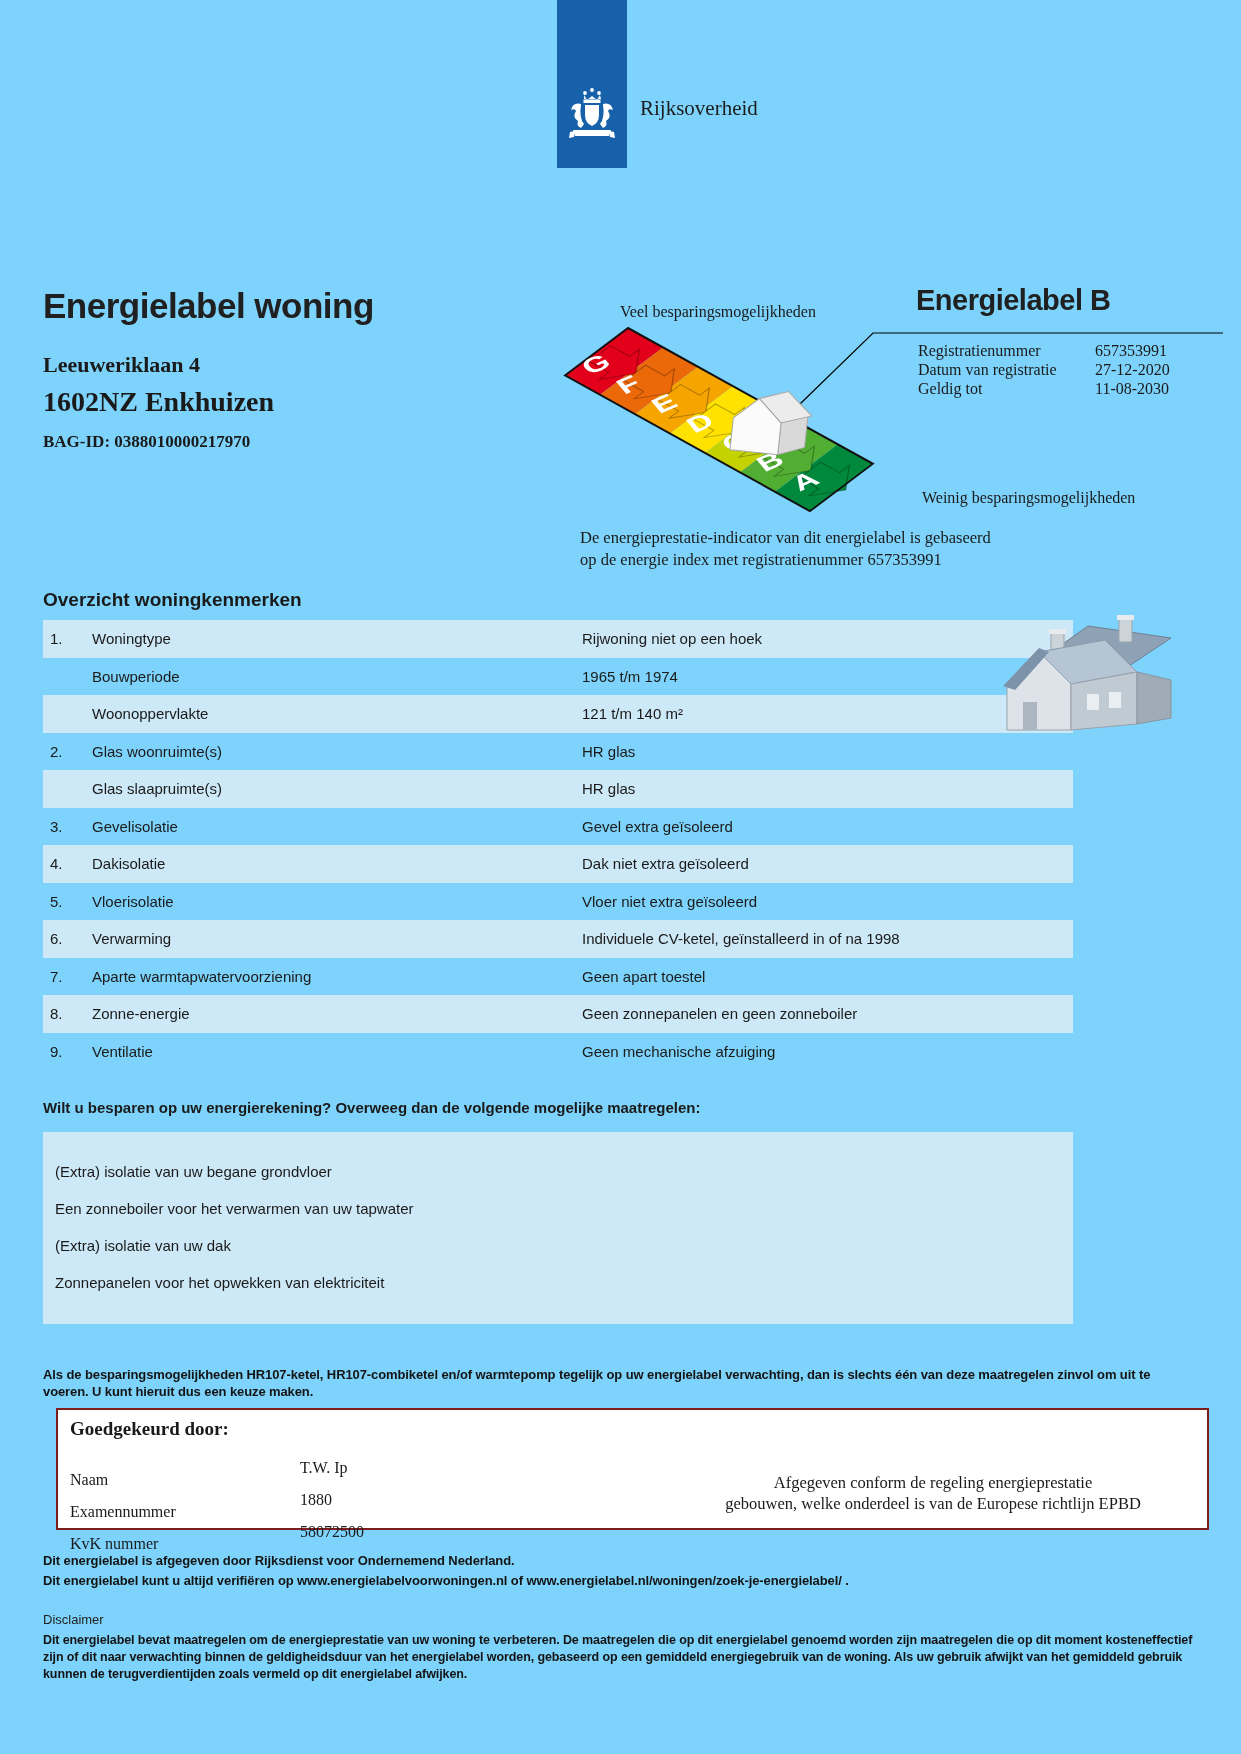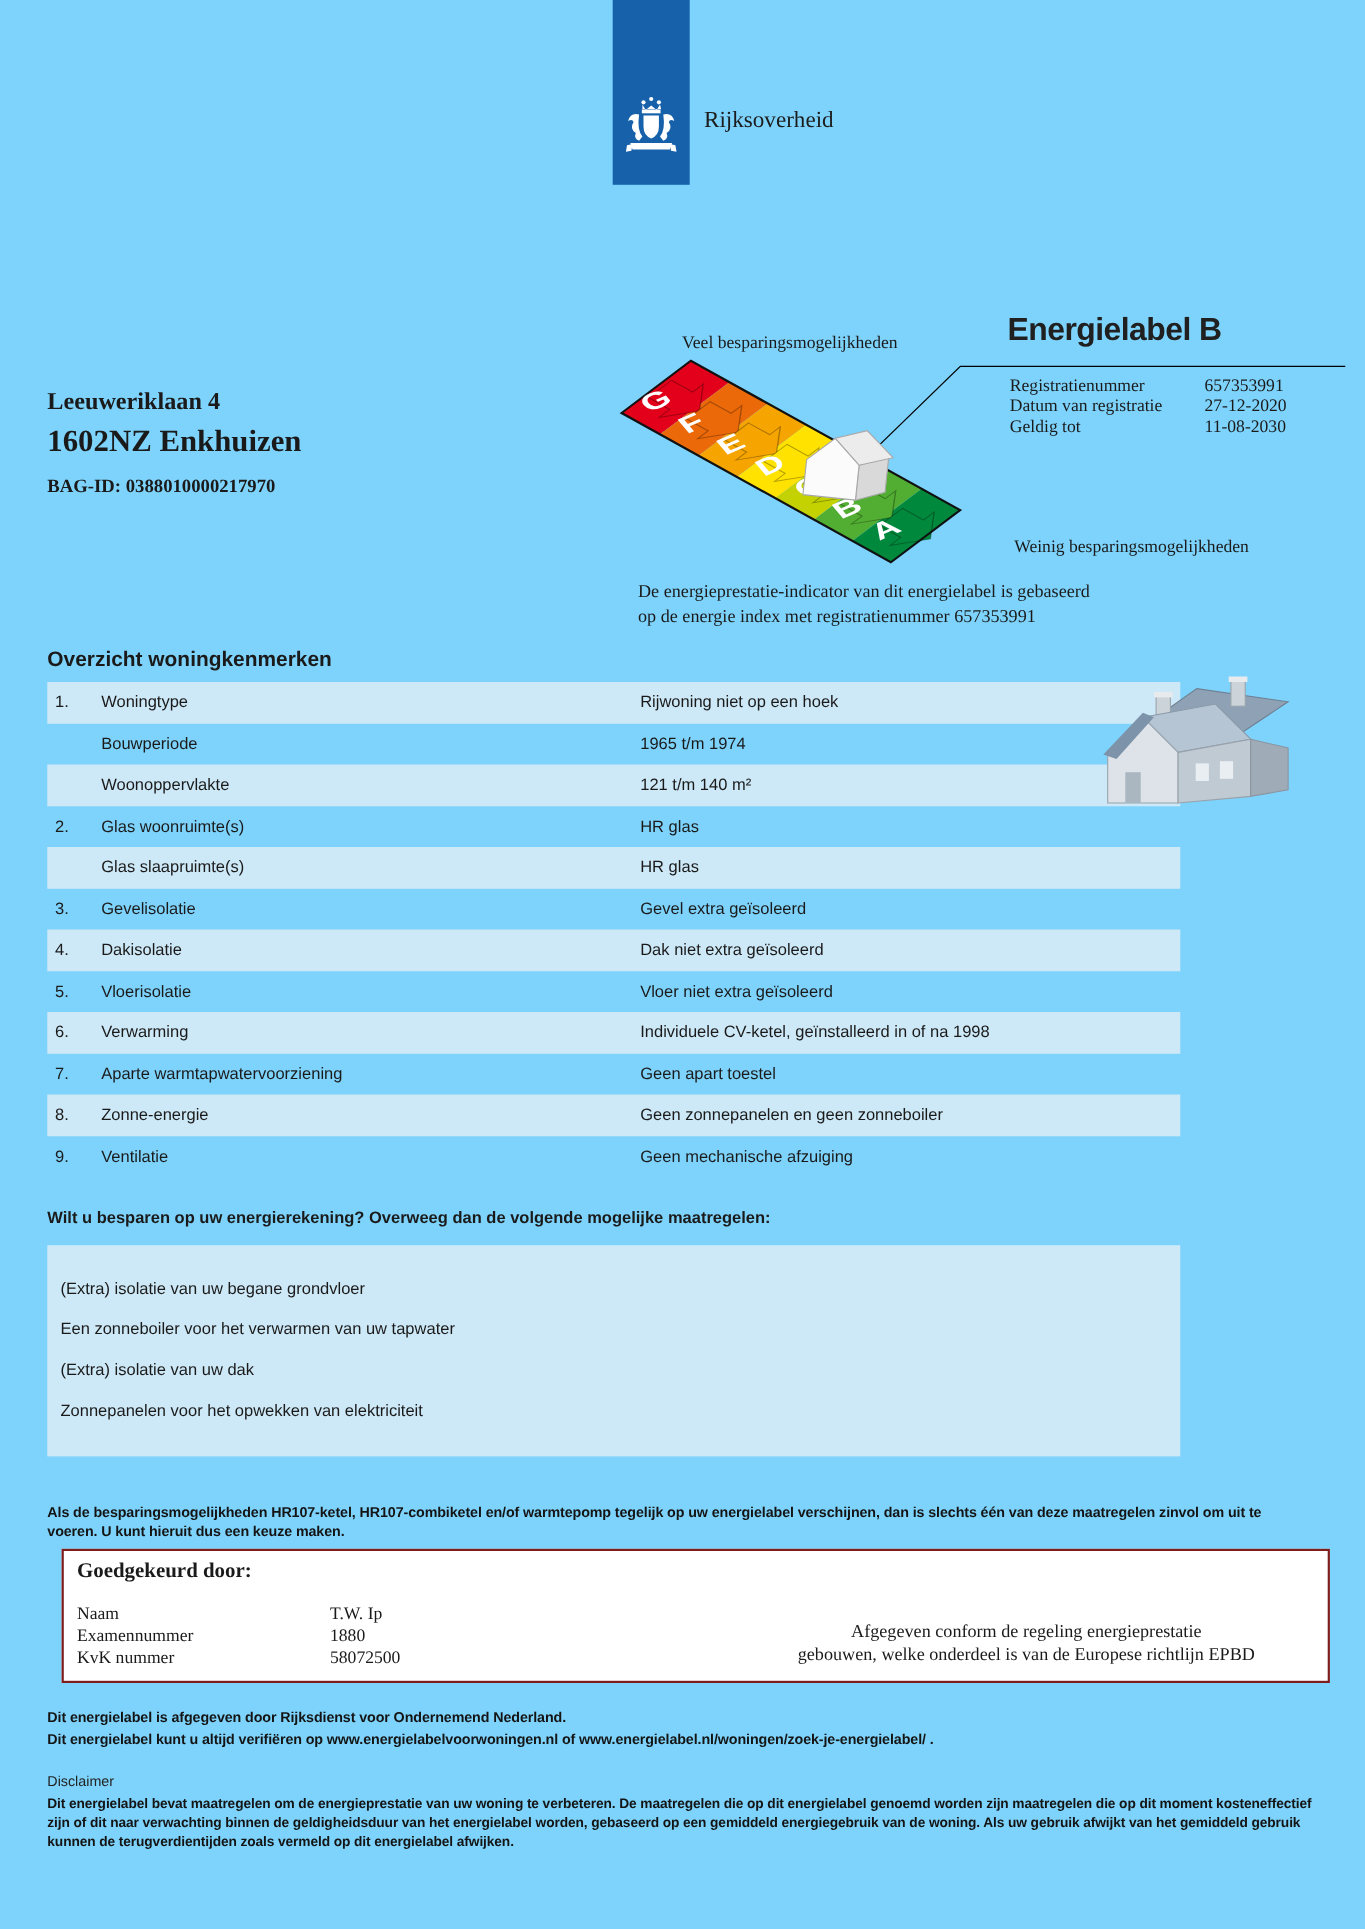--- a/index.html
+++ b/index.html
@@ -41,21 +41,21 @@
   .msbox{left:43px;top:1132px;width:1030px;height:192px;background:#cde8f6;}
   .msbox .item{margin:0 0 17px 12px;font-size:15px;line-height:20px;}
   .msbox .item:first-child{padding-top:30px;}
   .msnote{left:43px;top:1366px;width:1150px;font-size:13px;line-height:17px;font-weight:700;color:#141414;letter-spacing:-0.1px;}
 
   
   .apbox{left:56px;top:1408px;width:1149px;height:118px;border:2px solid #7f1d1d;background:#fff;}
   .ap-heading{left:12px;top:8px;font-size:19px;font-weight:700;position:absolute;}
   .apfields{position:absolute;left:12px;top:48px;font-size:16px;line-height:20px;}
   .aprow{display:flex;}
-  .aprow .al{width:230px;}
+  .aprow .al{width:230px;margin-top:12px;}
   .apconform{position:absolute;right:14px;top:62px;width:520px;text-align:center;font-size:16.5px;line-height:21px;}
 
   
   .f1{left:43px;top:1553px;font-size:13px;font-weight:700;letter-spacing:-0.1px;color:#141414;}
   .f2{left:43px;top:1573px;font-size:13px;font-weight:700;letter-spacing:-0.1px;color:#141414;}
   .disc-h{left:43px;top:1612px;font-size:13px;color:#222;}
   .disc-t{left:43px;top:1632px;width:1150px;font-size:12.5px;line-height:17px;font-weight:700;letter-spacing:-0.1px;color:#141414;}
 
   svg text.scale-letter{font-family:"Liberation Sans",sans-serif;font-weight:700;font-size:27px;fill:#ffffff;}
 </style>
@@ -75,20 +75,21 @@
         <path d="M-7,-13 h14 v10 q0,8 -7,11 q-7,-3 -7,-11 z"></path>
         <path d="M-11,-14 q-8,-2 -10,6 q4,-2 5,1 q-4,6 2,10 q-2,5 3,7 l3,-4 q-5,-6 -3,-20 z"></path>
         <path d="M11,-14 q8,-2 10,6 q-4,-2 -5,1 q4,6 -2,10 q2,5 -3,7 l-3,-4 q5,-6 3,-20 z"></path>
         <path d="M-19,12 h38 l-2,6 h-34 z"></path>
         <path d="M-22,14 l5,-1 l-1,6 l-5,1 z M22,14 l-5,-1 l1,6 l5,1 z"></path>
       </g>
     </svg>
   </div>
   <div class="abs serif brandname">Rijksoverheid</div>
 
+  <div class="abs doc-title">Energielabel woning</div>
   <div class="abs serif addr1">Leeuweriklaan 4</div>
   <div class="abs serif addr2">1602NZ Enkhuizen</div>
   <div class="abs serif bagid">BAG-ID: 0388010000217970</div>
 
   <svg class="abs" style="left:0;top:0;" width="1241" height="560" viewBox="0 0 1241 560">
 
     <polyline points="800,404 873,333 1223,333" fill="none" stroke="#000" stroke-width="1.2"></polyline>
 
     <g transform="translate(628,328) rotate(29) skewX(-24)">
       <rect x="0" y="0" width="40" height="72" fill="#e2001a"></rect>
@@ -227,21 +228,21 @@
     <rect x="116" y="82" width="12" height="16" fill="#e9eef2"></rect>
   </svg>
 
   <div class="abs ms-heading">Wilt u besparen op uw energierekening? Overweeg dan de volgende mogelijke maatregelen:</div>
   <div class="abs msbox">
     <div class="item">(Extra) isolatie van uw begane grondvloer</div>
     <div class="item">Een zonneboiler voor het verwarmen van uw tapwater</div>
     <div class="item">(Extra) isolatie van uw dak</div>
     <div class="item">Zonnepanelen voor het opwekken van elektriciteit</div>
   </div>
-  <div class="abs msnote">Als de besparingsmogelijkheden HR107-ketel, HR107-combiketel en/of warmtepomp tegelijk op uw energielabel verschijnen, dan is slechts één van deze maatregelen zinvol om uit te voeren. U kunt hieruit dus een keuze maken.</div>
+  <div class="abs msnote">Als de besparingsmogelijkheden HR107-ketel, HR107-combiketel en/of warmtepomp tegelijk op uw energielabel verwachting, dan is slechts één van deze maatregelen zinvol om uit te voeren. U kunt hieruit dus een keuze maken.</div>
 
   <div class="abs apbox">
     <div class="ap-heading serif">Goedgekeurd door:</div>
     <div class="apfields serif">
       <div class="aprow">
         <span class="al">Naam</span>
         <span>T.W. Ip</span>
       </div>
       <div class="aprow">
         <span class="al">Examennummer</span>

